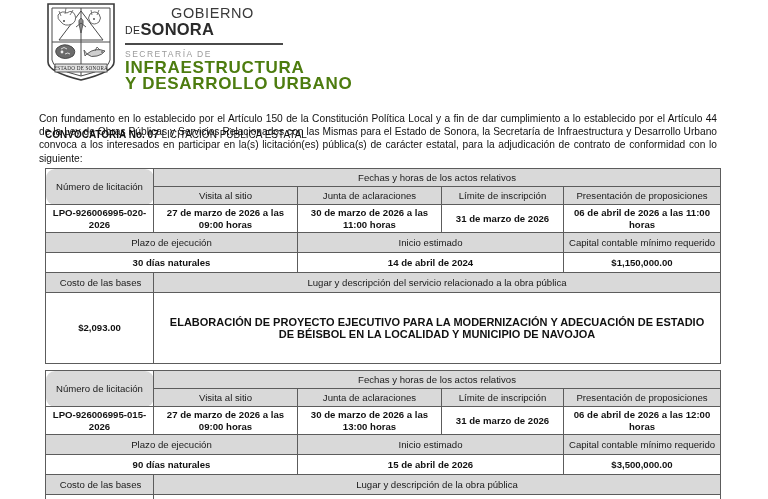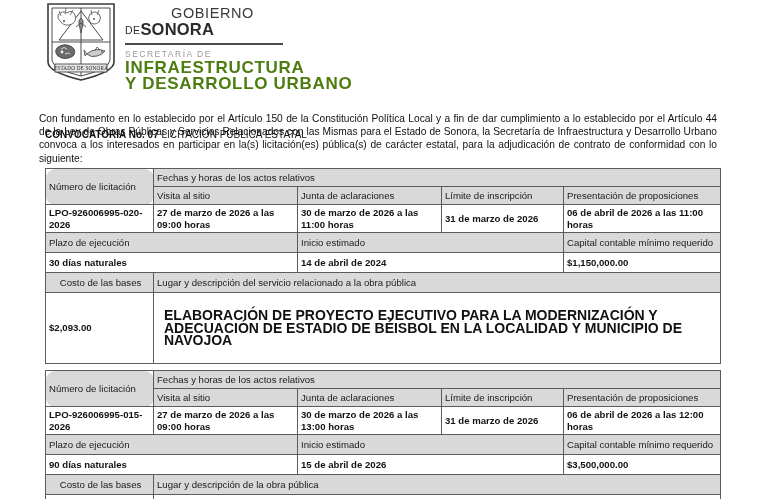--- a/index.html
+++ b/index.html
@@ -121,40 +121,41 @@
     width: 675px;
     border-collapse: collapse;
     table-layout: fixed;
     background: #fff;
   }
   .tbl td {
     border: 1px solid #5c5c5c;
     padding: 1px 3px;
     font-size: 9.6px;
     line-height: 12px;
+    text-align: center;
     vertical-align: middle;
     color: #111;
   }
   td.hdr {
     background: #d9d9d9;
     font-weight: normal;
     font-size: 9.6px;
     color: #1a1a1a;
   }
   td.val {
     font-weight: bold;
     background: #ffffff;
   }
   td.hdr-left {
     text-align: center;
     padding-left: 5px;
   }
   td.desc {
     font-weight: bold;
-    font-size: 14px;
+    font-size: 11px;
     line-height: 12.5px;
     padding: 6px 10px;
   }
   .h-tall { height: 30px; border-radius: 9px; }
   .h-row  { height: 17px; }
   .h-mid  { height: 15px; }
   .h-val  { height: 25px; }
   .h-desc { height: 58px; }
 
   #table1 { top: 168px; }

